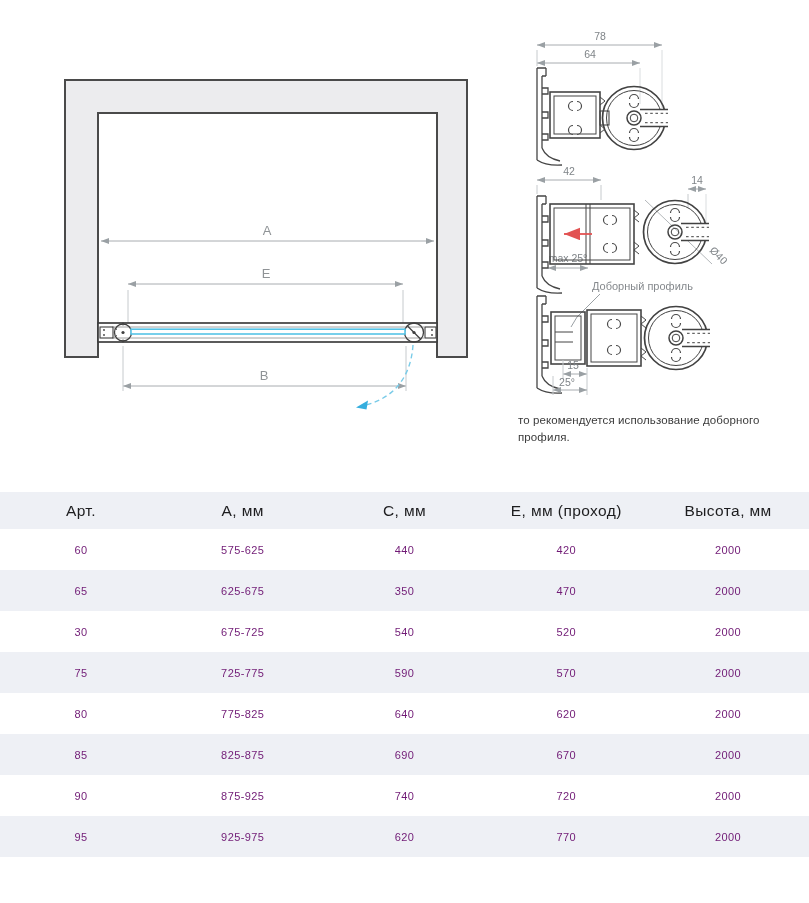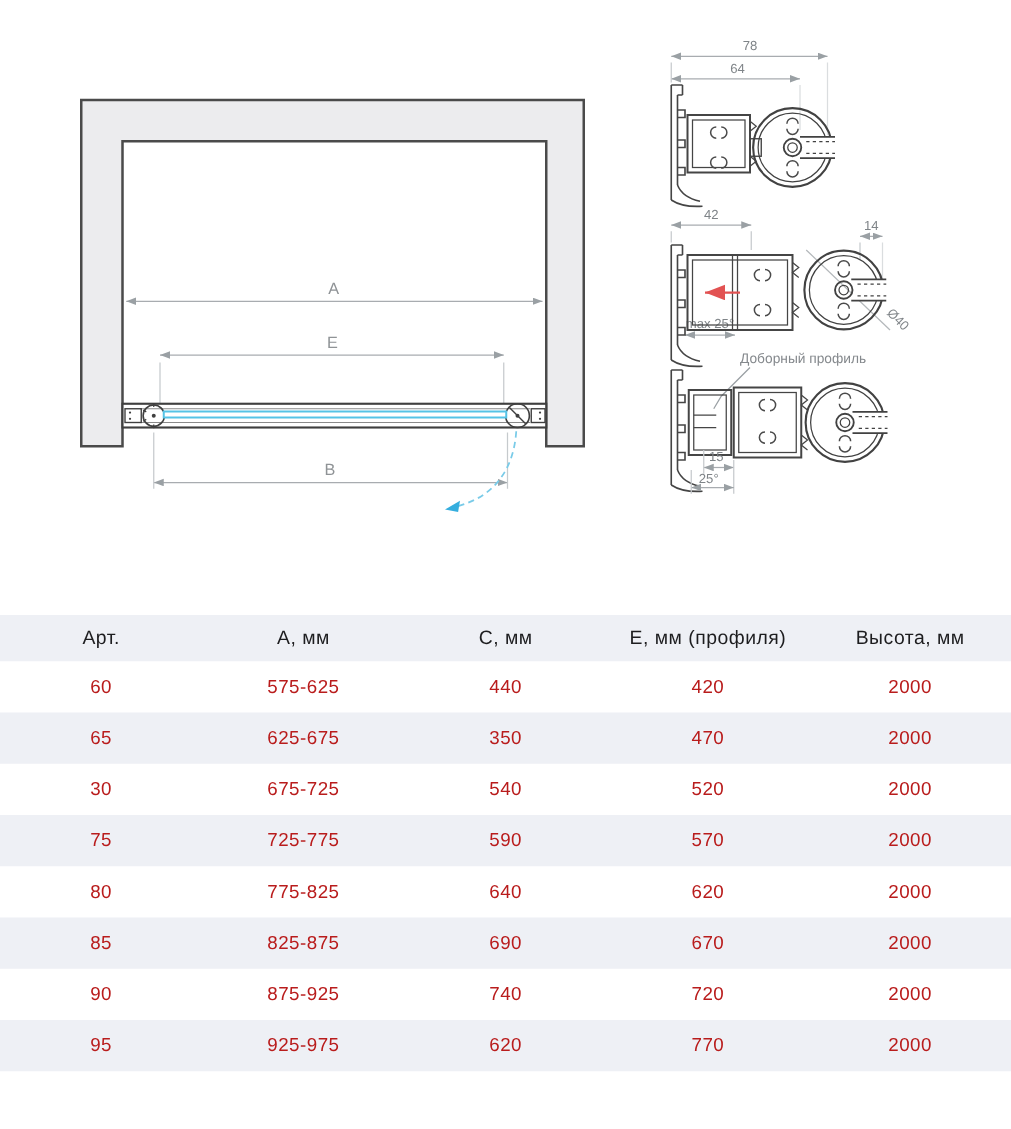--- a/index.html
+++ b/index.html
@@ -15,21 +15,21 @@
   .pdim{font-size:10.5px;fill:#7f8488;}
   .plabel{font-size:11px;fill:#85898d;}
   .note{
     position:absolute;left:518px;top:412px;width:290px;
     font-size:11.5px;line-height:17px;color:#3a3a3a;letter-spacing:.1px;
   }
   .spec-table{position:absolute;left:0;top:492px;width:809px;}
   .t-row{display:flex;align-items:center;height:41px;}
   .t-row.head{height:37px;}
   .t-row.alt,.t-row.head{background:#eef0f5;}
-  .t-cell{flex:1 1 20%;text-align:center;font-size:15px;color:#b91c1c;letter-spacing:.4px;}
+  .t-cell{flex:1 1 20%;text-align:center;font-size:11px;color:#701a75;letter-spacing:.4px;}
   .t-row.head .t-cell{color:#1d1d1f;font-size:15.5px;}
 </style>
 </head>
 <body>
 
 <div class="canvas">
 
 <svg width="809" height="480" viewBox="0 0 809 480">
   <defs>
     <marker id="mA" markerWidth="9" markerHeight="7" refX="8" refY="3" orient="auto-start-reverse">
@@ -196,28 +196,29 @@
       <line x1="587" y1="368" x2="587" y2="395" stroke="#c6cacd"></line>
       <line x1="553" y1="390" x2="587" y2="390" marker-start="url(#mA)" marker-end="url(#mA)"></line>
       <line x1="553" y1="376" x2="553" y2="395" stroke="#c6cacd"></line>
     </g>
     <text class="pdim" x="573" y="369" text-anchor="middle">15</text>
     <text class="pdim" x="567" y="386" text-anchor="middle">25°</text>
   </g>
 </svg>
 
 <div class="note">
+  <div>то рекомендуется использование доборного профиля.</div>
 </div>
 
 <div class="spec-table">
   <div class="t-row head">
     <div class="t-cell">Арт.</div>
     <div class="t-cell">А, мм</div>
     <div class="t-cell">С, мм</div>
-    <div class="t-cell">Е, мм (профиля)</div>
+    <div class="t-cell">Е, мм (проход)</div>
     <div class="t-cell">Высота, мм</div>
   </div>
 
   <div class="t-row">
     <div class="t-cell">60</div>
     <div class="t-cell">575-625</div>
     <div class="t-cell">440</div>
     <div class="t-cell">420</div>
     <div class="t-cell">2000</div>
   </div>

